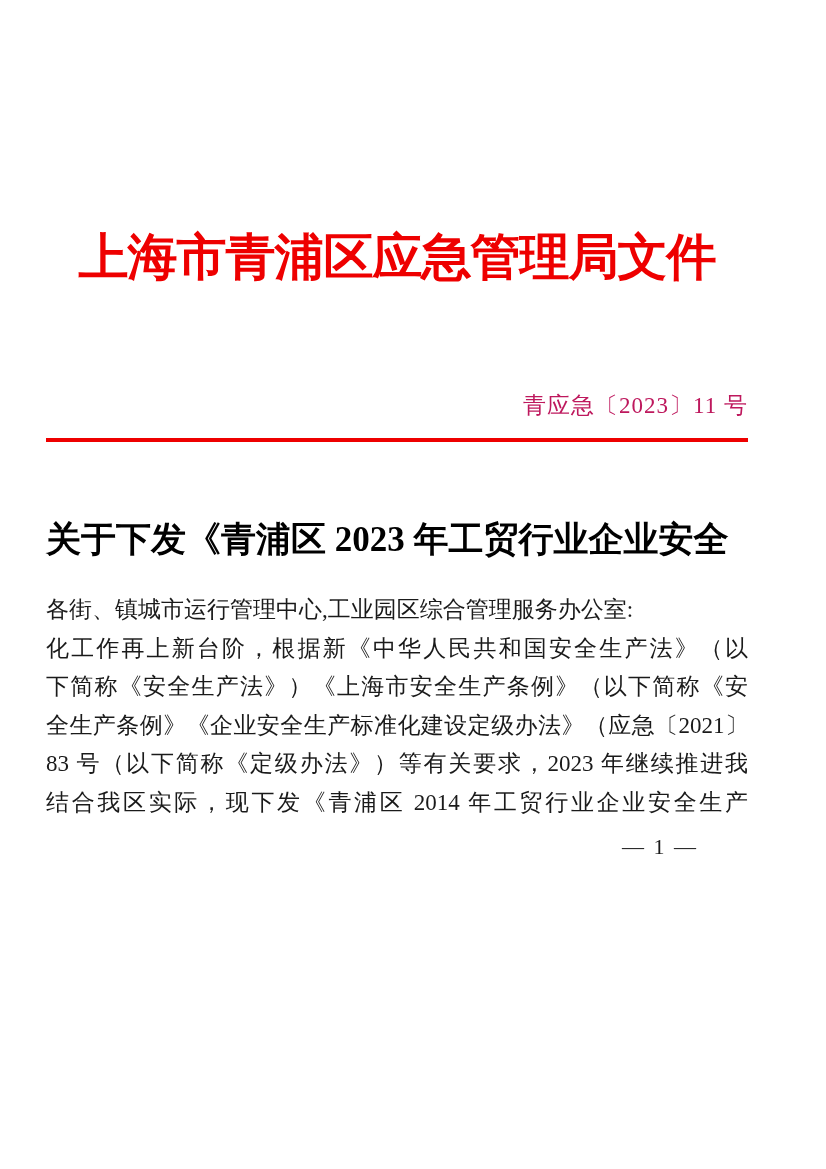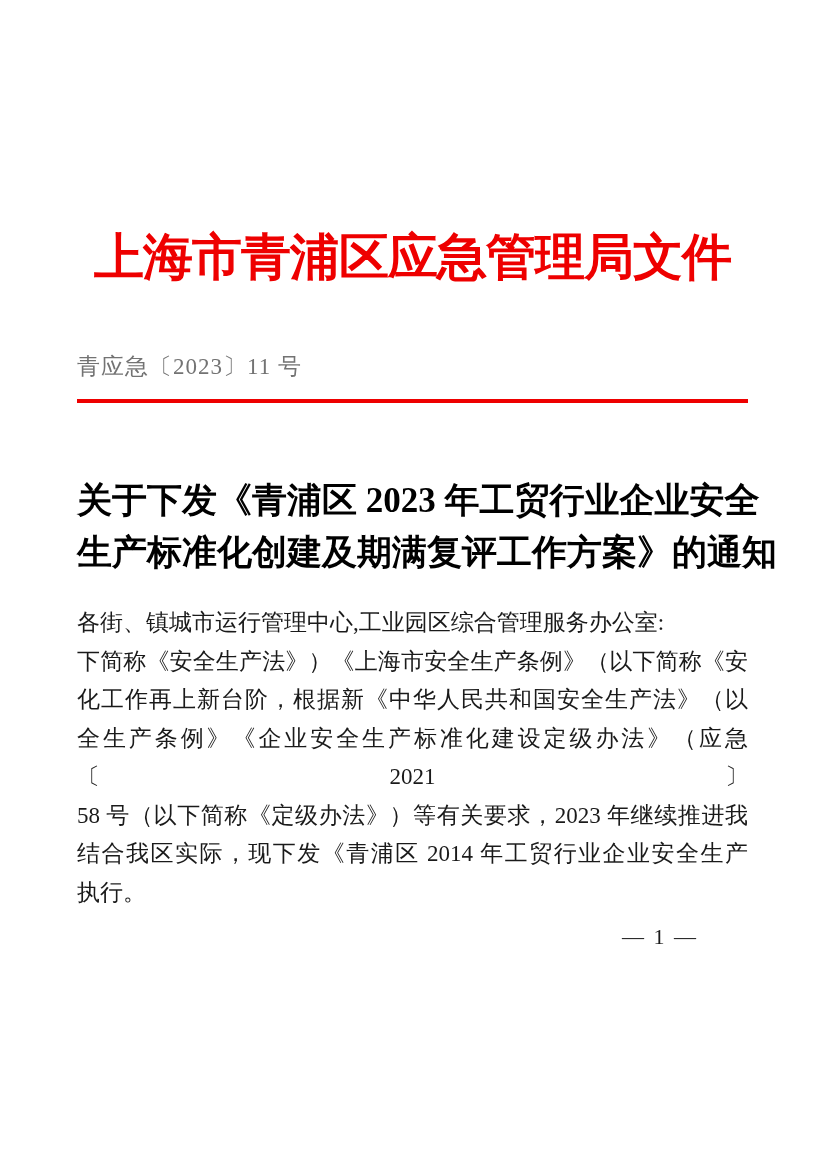--- a/index.html
+++ b/index.html
@@ -7,53 +7,53 @@
     padding: 0;
     background: #ffffff;
   }
   .page {
     position: relative;
     width: 826px;
     height: 1169px;
     margin: 0 auto;
     background: #ffffff;
     box-sizing: border-box;
-    padding: 228px 78px 0 77px;
+    padding: 228px 78px 0 46px;
     overflow: hidden;
     font-family: "Liberation Serif", "DejaVu Serif", serif;
     color: #000000;
   }
   .header-title {
     font-size: 50px;
     line-height: 58px;
     font-weight: bold;
     color: #ee0000;
     text-align: center;
     letter-spacing: -1px;
     white-space: nowrap;
   }
   .doc-number {
-    margin-top: 66px;
+    margin-top: 105px;
     font-size: 23px;
     line-height: 30px;
-    text-align: left;
+    text-align: right;
     letter-spacing: 1px;
-    color: #737373;
+    color: #be185d;
   }
   .red-line {
     margin-top: 17px;
     height: 4px;
     background: #ee0000;
   }
   .doc-title {
     margin: 72px 0 0 0;
     font-size: 35px;
     line-height: 52px;
     font-weight: bold;
-    text-align: right;
+    text-align: left;
     color: #000000;
   }
   .doc-title .title-line {
     display: block;
     white-space: nowrap;
   }
   .body-block {
     margin-top: 25px;
     font-size: 23px;
     line-height: 38.5px;
@@ -86,28 +86,26 @@
 <div class="page">
 
   <div class="header-title">上海市青浦区应急管理局文件</div>
 
   <div class="doc-number">青应急〔2023〕11 号</div>
 
   <div class="red-line"></div>
 
   <h1 class="doc-title">
     <span class="title-line">关于下发《青浦区 2023 年工贸行业企业安全</span>
-    <span class="title-line">生产标准化创建及期满复评工作方案》的通知</span>
   </h1>
 
   <div class="body-block">
     <div class="body-line">各街、镇城市运行管理中心,工业园区综合管理服务办公室:</div>
+    <div class="body-line just">化工作再上新台阶，根据新《中华人民共和国安全生产法》（以</div>
     <div class="body-line just">下简称《安全生产法》）《上海市安全生产条例》（以下简称《安</div>
-    <div class="body-line just">化工作再上新台阶，根据新《中华人民共和国安全生产法》（以</div>
     <div class="body-line just">全生产条例》《企业安全生产标准化建设定级办法》（应急〔2021〕</div>
-    <div class="body-line just">58 号（以下简称《定级办法》）等有关要求，2023 年继续推进我</div>
+    <div class="body-line just">83 号（以下简称《定级办法》）等有关要求，2023 年继续推进我</div>
     <div class="body-line just">结合我区实际，现下发《青浦区 2014 年工贸行业企业安全生产</div>
-    <div class="body-line">执行。</div>
   </div>
 
   <div class="page-number">— 1 —</div>
 
 </div>
 
 </body></html>

